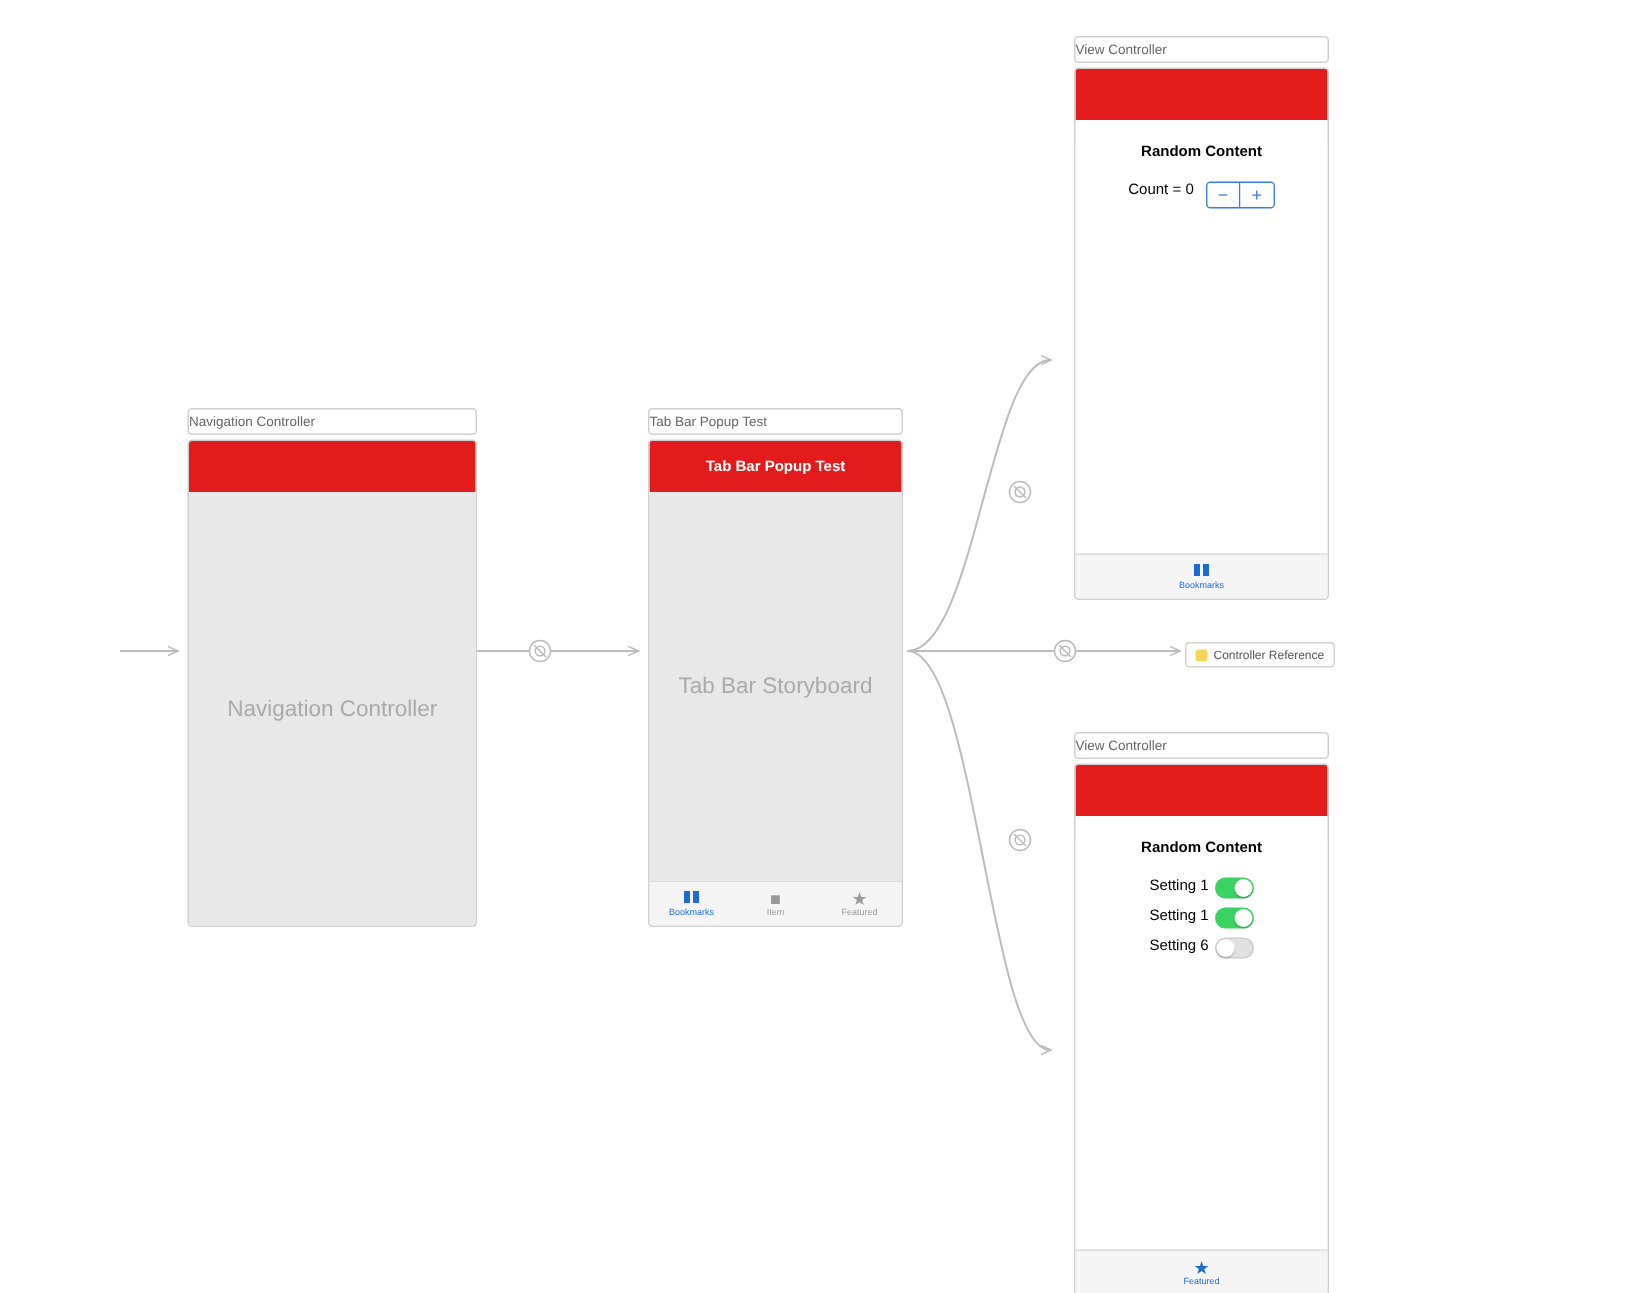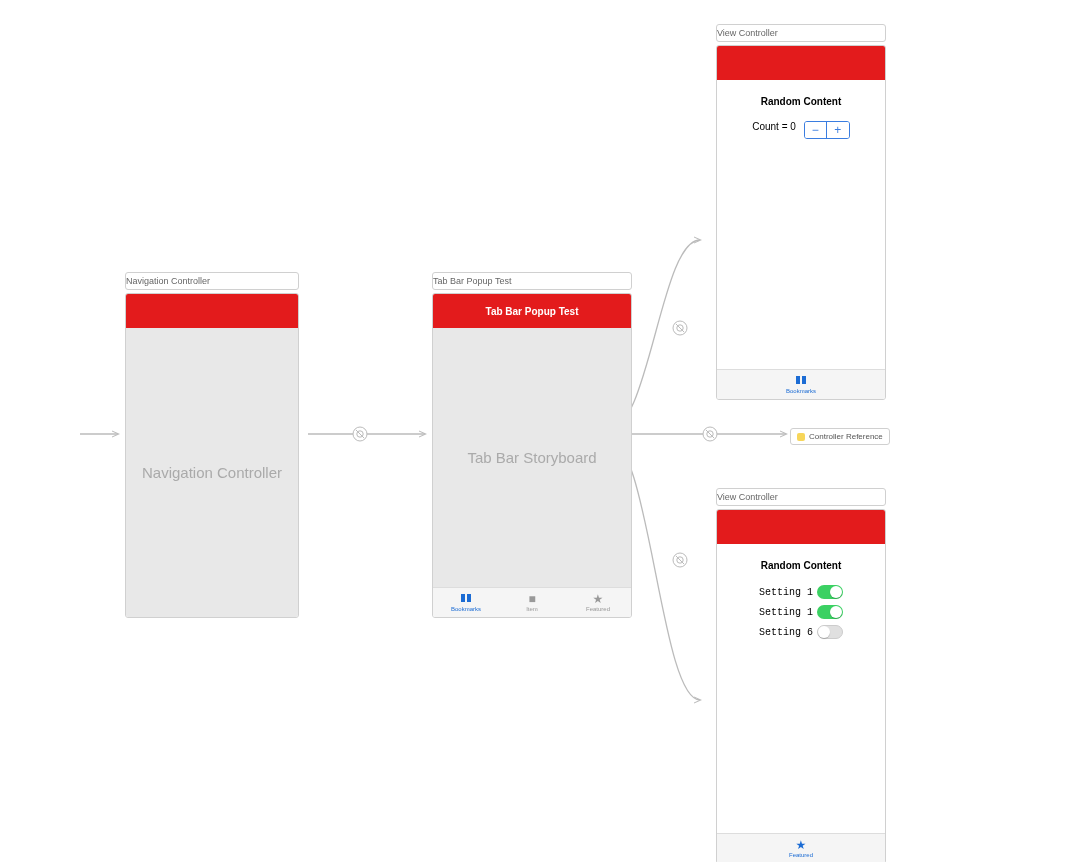--- a/index.html
+++ b/index.html
@@ -102,26 +102,25 @@
     align-items: center;
     justify-content: center;
     font-size: 12px;
     color: #3a7de0;
     background: #fff;
     cursor: pointer;
   }
   .stepper-btn:first-child { border-right: 1px solid #3a7de0; }
   .setting-row {
     display: flex;
-    align-items: center;
+    align-items: flex-start;
     justify-content: center;
     gap: 4px;
     font-size: 10px;
     margin-bottom: 6px;
-    font-family: Liberation Mono, monospace;
   }
   .switch {
     width: 26px;
     height: 14px;
     border-radius: 7px;
     position: relative;
     cursor: pointer;
   }
   .switch.on { background: #3bd163; }
   .switch.off { background: #e0e0e0; border: 1px solid #ccc; }
@@ -193,29 +192,29 @@
   <circle cx="710" cy="434" r="7" class="segue-circle"></circle>
   <line x1="706" y1="430" x2="714" y2="438" stroke="#bbb" stroke-width="1"></line>
   <circle cx="710" cy="434" r="3.2" fill="none" stroke="#bbb" stroke-width="1"></circle>
 
   <path d="M605,434 C650,434 660,700 700,700" class="arrow-line" marker-end="url(#arrow)"></path>
   <circle cx="680" cy="560" r="7" class="segue-circle"></circle>
   <line x1="676" y1="556" x2="684" y2="564" stroke="#bbb" stroke-width="1"></line>
   <circle cx="680" cy="560" r="3.2" fill="none" stroke="#bbb" stroke-width="1"></circle>
 </svg>
 
-<div class="scene" style="left:125px; top:272px; width:174px;">
+<div class="scene" style="left:125px; top:272px; width:193px;">
   <div class="scene-title">Navigation Controller</div>
   <div class="scene-body" style="height:325px;">
     <div class="navbar-red"></div>
     <div class="content-gray">Navigation Controller</div>
   </div>
 </div>
 
-<div class="scene" style="left:432px; top:272px; width:200px;">
+<div class="scene" style="left:432px; top:272px; width:170px;">
   <div class="scene-title">Tab Bar Popup Test</div>
   <div class="scene-body" style="height:325px;">
     <div class="navbar-red">Tab Bar Popup Test</div>
     <div class="content-gray">Tab Bar Storyboard</div>
     <div class="tabbar">
       <div class="tab-item active">
         <span class="tab-icon">
           <svg width="12" height="10" viewBox="0 0 12 10">
               <path fill="currentColor" d="M1 1 h4 v8 h-4 z M7 1 h4 v8 h-4 z"></path>
             </svg>

